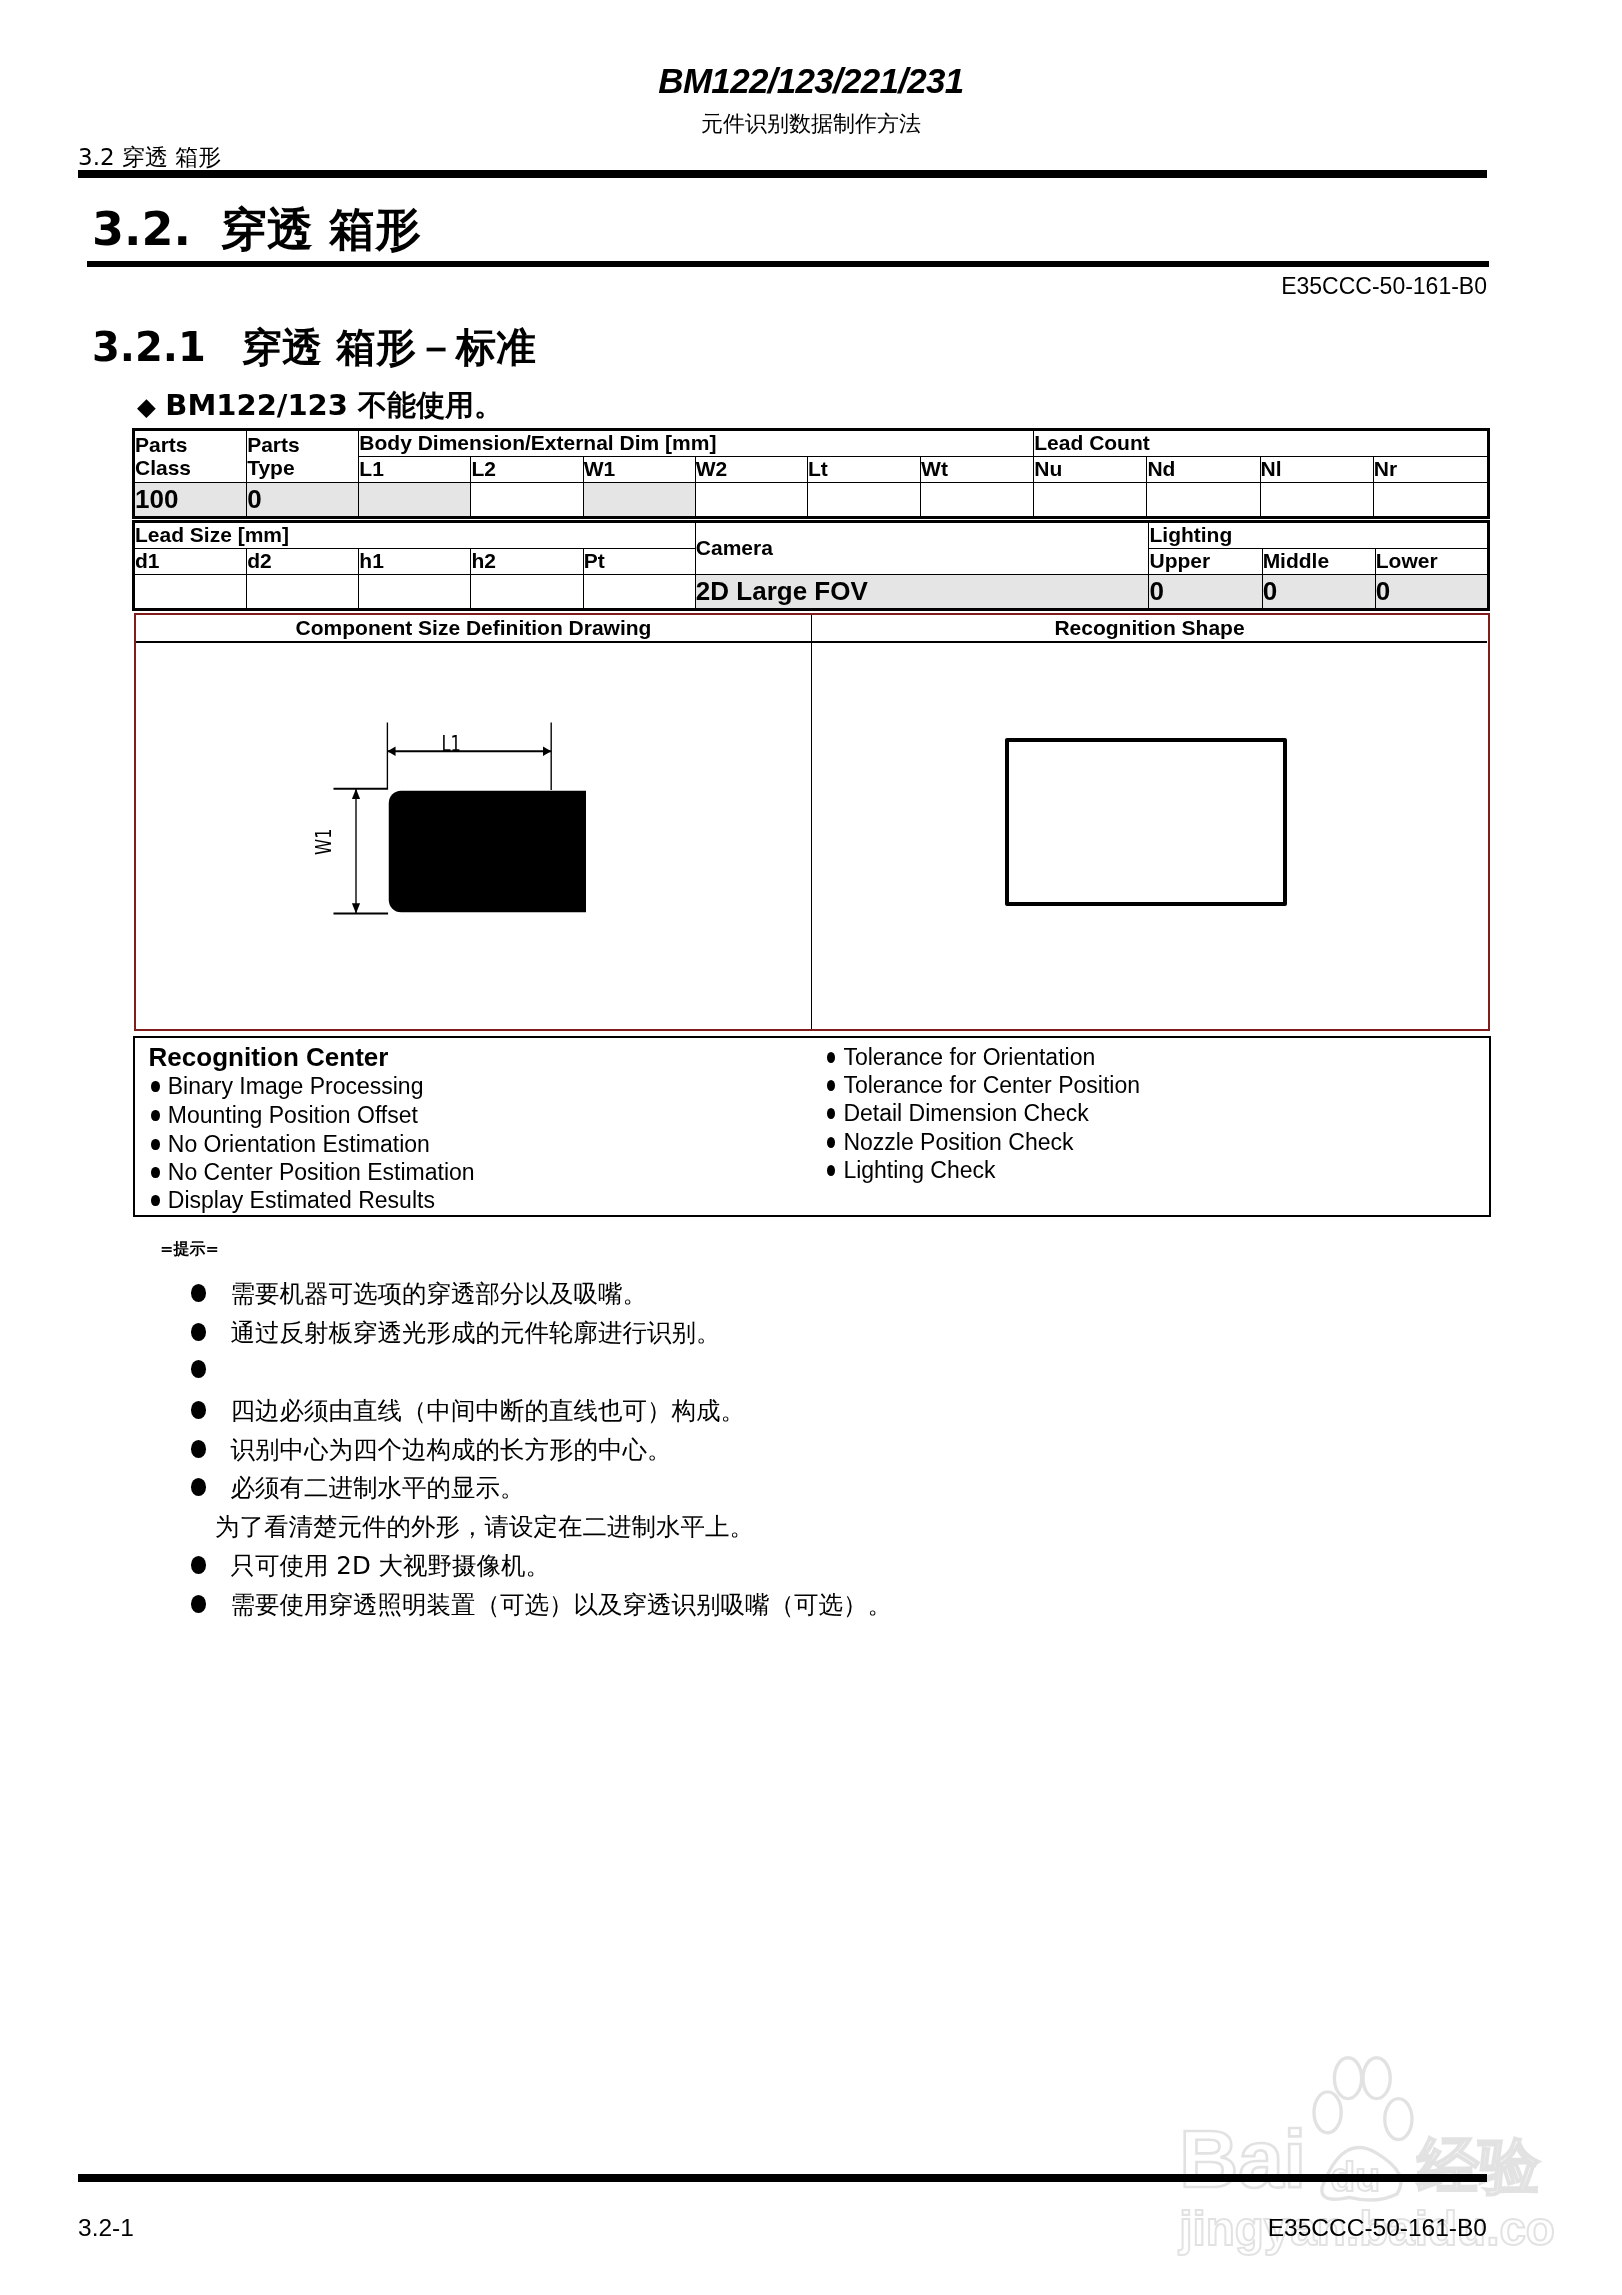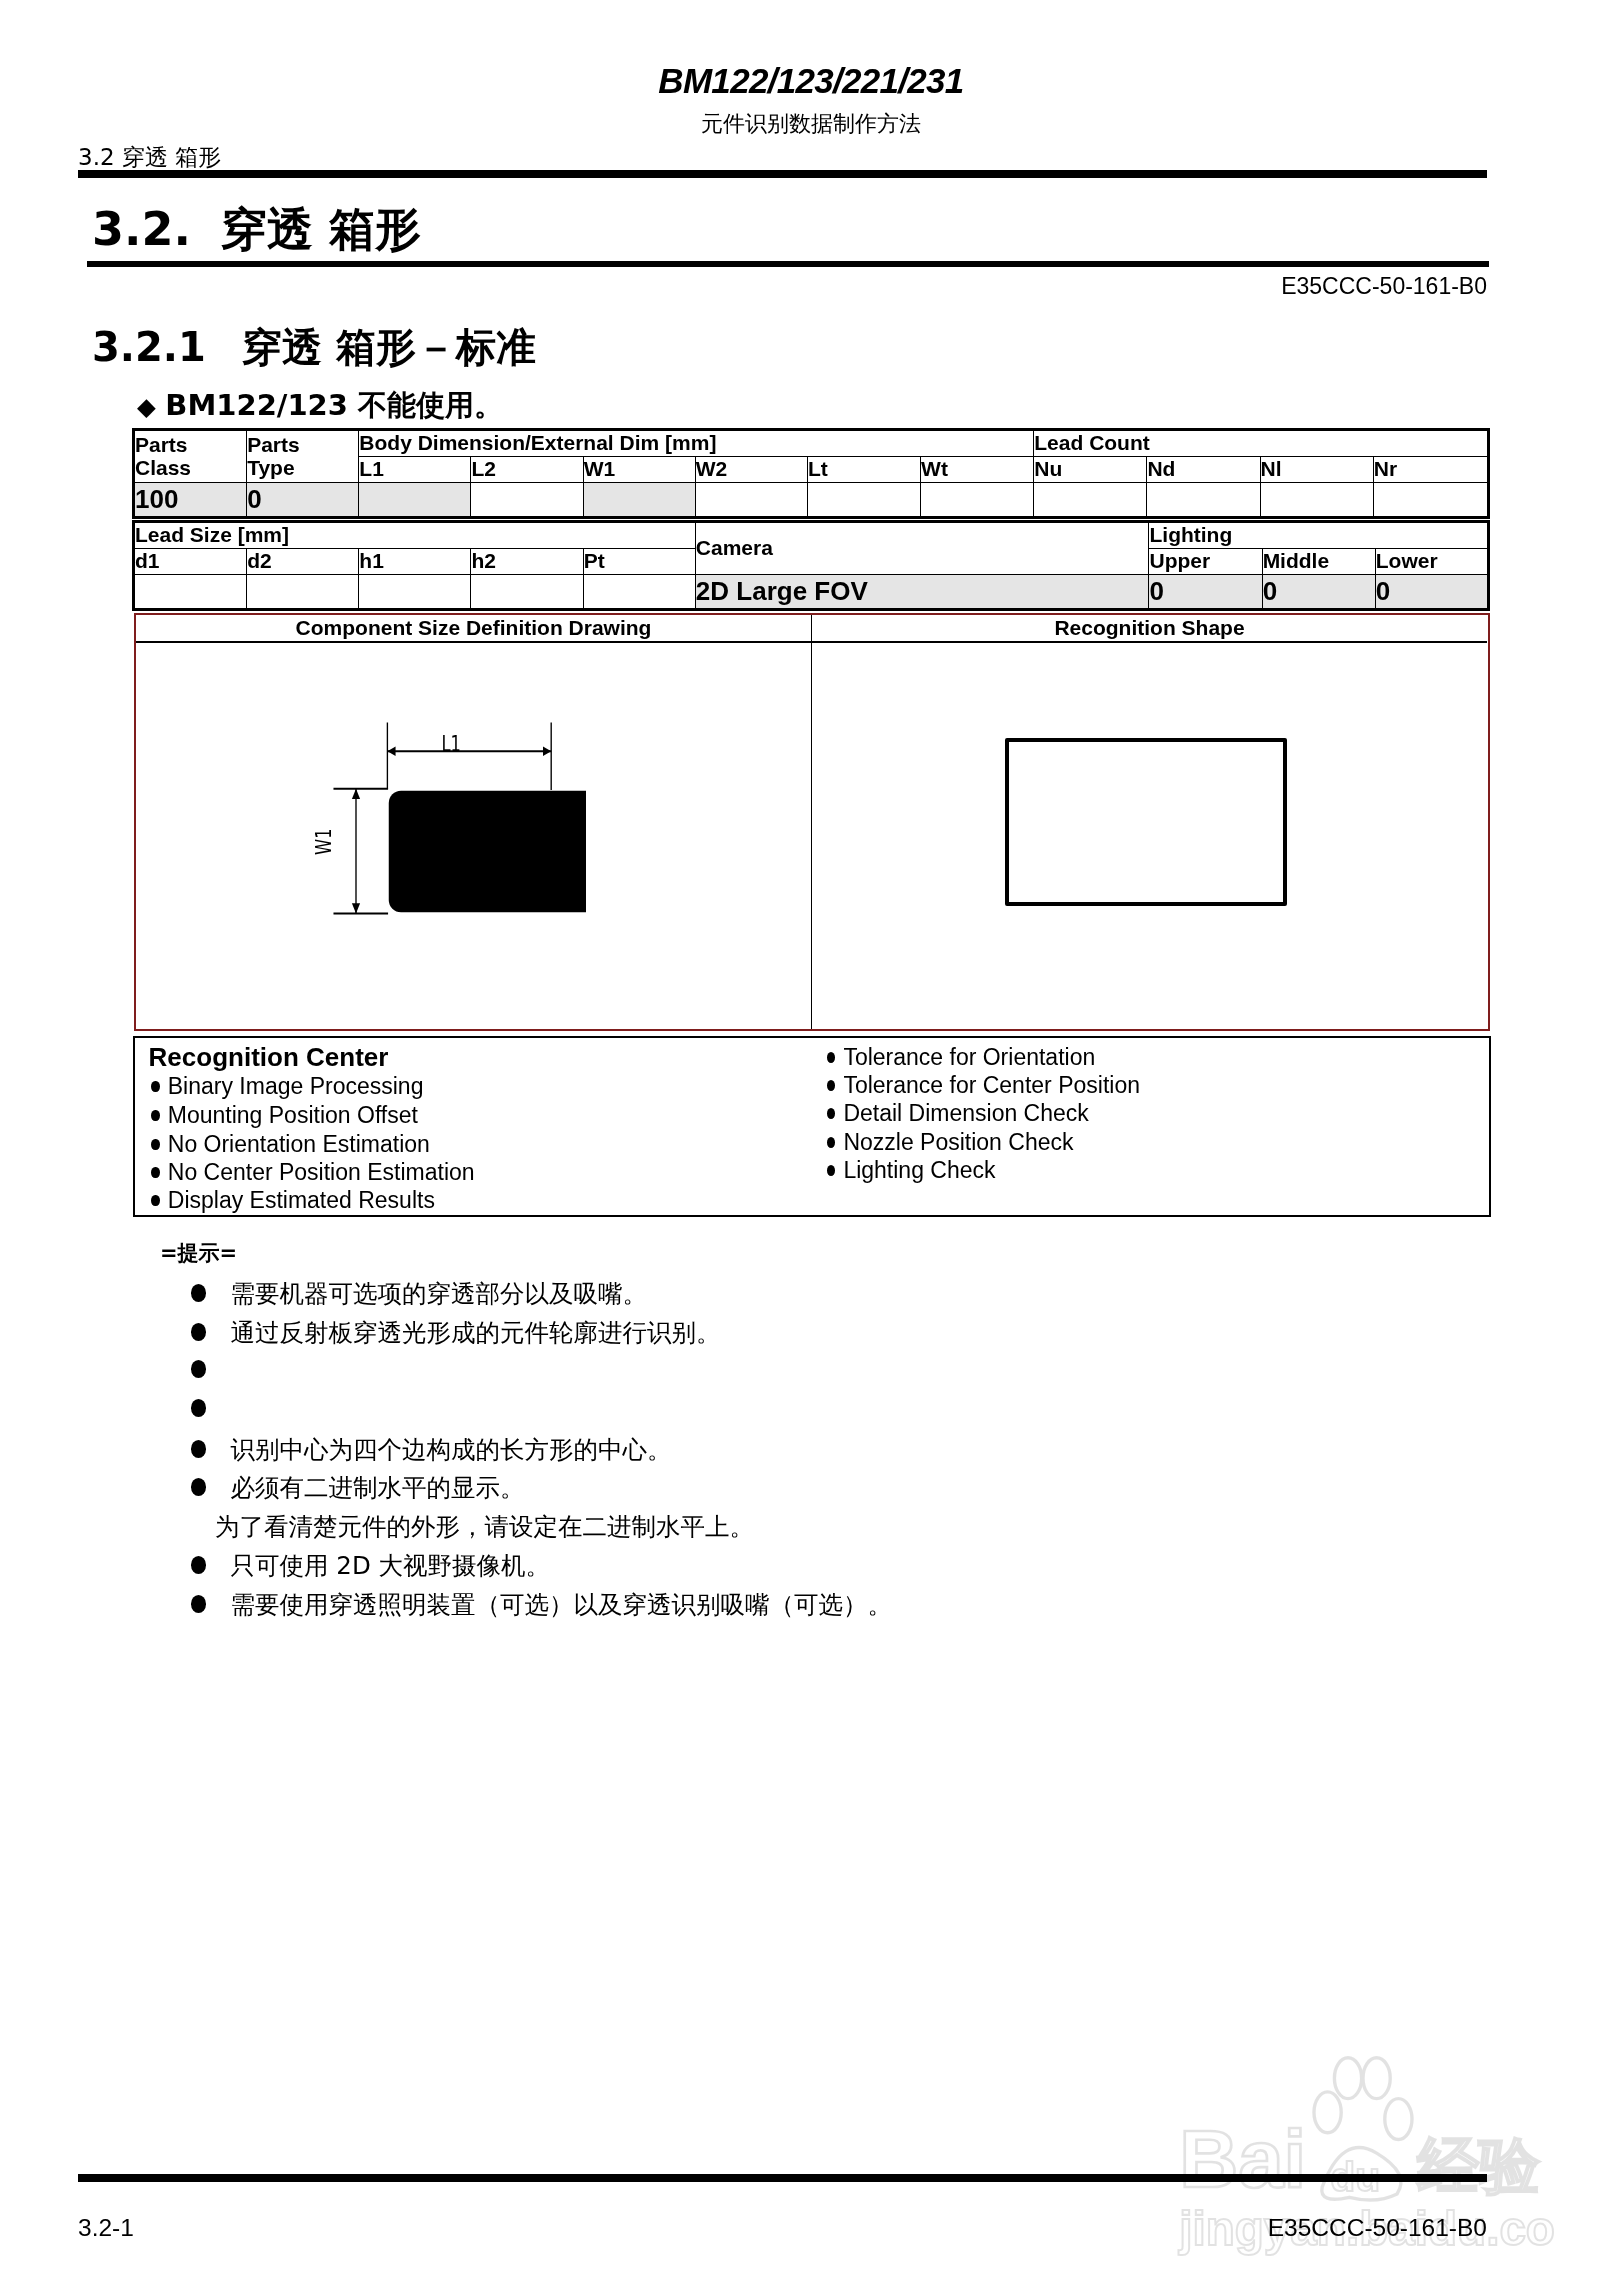--- a/index.html
+++ b/index.html
@@ -26,21 +26,21 @@
 
   .draw-box { position:absolute; border:2px solid #7f1d1d; }
   .draw-head { position:absolute; top:0; height:26px; border-bottom:2px solid #000; text-align:center; font-weight:bold; font-size:21px; line-height:26px; }
   .vline { position:absolute; background:#000; }
 
   .opt-box { position:absolute; left:133px; top:1036px; width:1354px; height:177px; border:2px solid #000; }
   .opt-title { position:absolute; left:13.6px; top:4.1px; font-size:26px; font-weight:bold; }
   .opt-item { position:absolute; font-size:23px; white-space:nowrap; }
   .opt-item .bullet { display:inline-block; width:8.2px; height:11px; border-radius:50%; background:#000; margin-right:8.2px; vertical-align:middle; position:relative; top:-1.4px; }
 
-  .tips-head { left:160px; top:1239px; font-size:21px; font-weight:bold; font-family:"DejaVu Sans",sans-serif; }
+  .tips-head { left:160px; top:1239px; font-size:16px; font-weight:bold; font-family:"DejaVu Sans",sans-serif; }
   .tip { position:absolute; left:191px; font-size:24.5px; font-family:"DejaVu Sans",sans-serif; white-space:nowrap; }
   .tip .dot { display:inline-block; width:15px; height:17.7px; border-radius:50%; background:#000; margin-right:24.5px; vertical-align:middle; position:relative; top:-2px; }
   .tip.cont { left:215px; }
 
   .footer-page { left:78px; top:2214px; font-size:24.5px; }
   .footer-code { right:135px; top:2214px; font-size:24.5px; }
 
   .watermark { left:1172px; top:2051px; width:382px; height:211px; opacity:0.18; pointer-events:none; }
 </style>
 </head>
@@ -199,21 +199,21 @@
   <div class="opt-item" style="left:692px; top:34px;"><span class="bullet"></span><span>Tolerance for Center Position</span></div>
   <div class="opt-item" style="left:692px; top:62px;"><span class="bullet"></span><span>Detail Dimension Check</span></div>
   <div class="opt-item" style="left:692px; top:91px;"><span class="bullet"></span><span>Nozzle Position Check</span></div>
   <div class="opt-item" style="left:692px; top:119px;"><span class="bullet"></span><span>Lighting Check</span></div>
 </div>
 
 <div class="abs tips-head">=提示=</div>
 <div class="tip" style="top:1277px;"><span class="dot"></span><span>需要机器可选项的穿透部分以及吸嘴。</span></div>
 <div class="tip" style="top:1316px;"><span class="dot"></span><span>通过反射板穿透光形成的元件轮廓进行识别。</span></div>
 <div class="tip" style="top:1355px;"><span class="dot"></span></div>
-<div class="tip" style="top:1394px;"><span class="dot"></span></div>
+<div class="tip" style="top:1394px;"><span class="dot"></span><span>四边必须由直线（中间中断的直线也可）构成。</span></div>
 <div class="tip" style="top:1433px;"><span class="dot"></span><span>识别中心为四个边构成的长方形的中心。</span></div>
 <div class="tip" style="top:1471px;"><span class="dot"></span><span>必须有二进制水平的显示。</span></div>
 <div class="tip cont" style="top:1510px;">为了看清楚元件的外形，请设定在二进制水平上。</div>
 <div class="tip" style="top:1549px;"><span class="dot"></span><span>只可使用 2D 大视野摄像机。</span></div>
 <div class="tip" style="top:1588px;"><span class="dot"></span><span>需要使用穿透照明装置（可选）以及穿透识别吸嘴（可选）。</span></div>
 
 <div class="abs watermark">
   <svg width="382" height="211" viewBox="0 0 560 310">
     <g fill="none" stroke="#666" stroke-width="5">
       <ellipse cx="258" cy="40" rx="20" ry="30"></ellipse>

